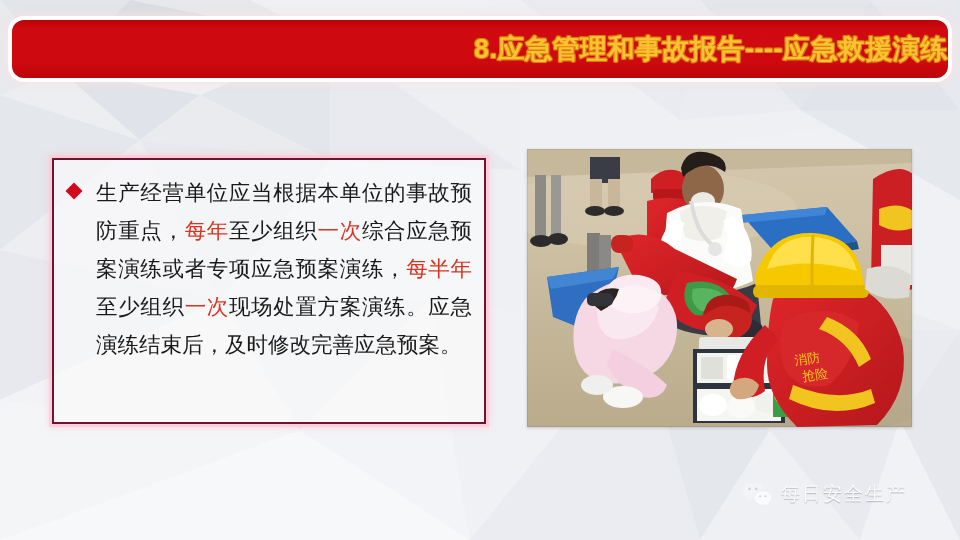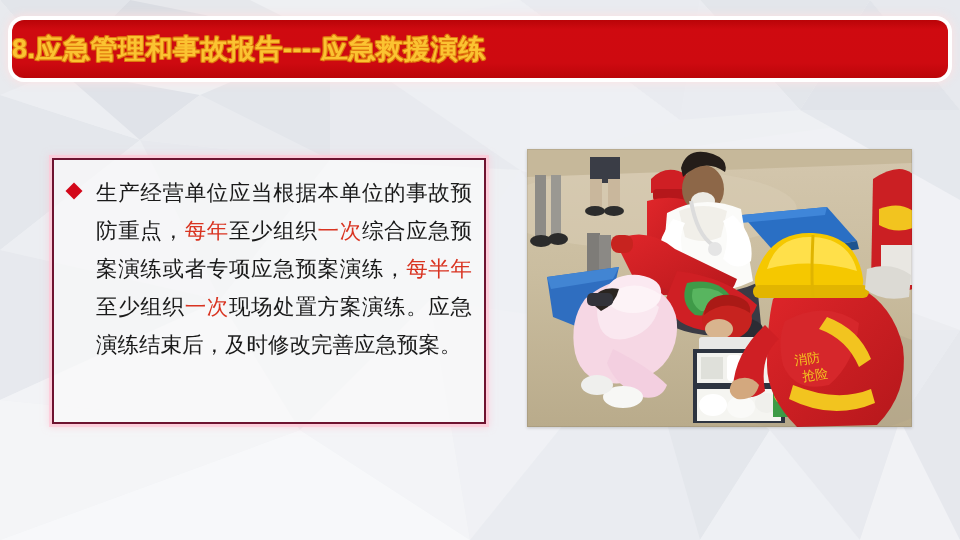--- a/index.html
+++ b/index.html
@@ -14,21 +14,21 @@
   }
   
   #bg-poly{position:absolute;inset:0;width:960px;height:540px;display:block;}
 
   
   #title-bar{
     position:absolute;left:12px;top:20px;width:936px;height:58px;
     border-radius:12px;
     background:linear-gradient(180deg,#b90408 0%,#cf0a10 16%,#ce0a10 74%,#bb0509 100%);
     box-shadow:0 0 0 4px #ffffff, 0 0 9px 5px rgba(255,225,225,.85);
-    display:flex;align-items:center;justify-content:flex-start;
+    display:flex;align-items:center;justify-content:flex-end;
   }
   #title-text{
     font-size:27px;font-weight:bold;letter-spacing:.5px;
     color:#fbc331;
     text-shadow:
       -1px 0 #e07b10, 1px 0 #e07b10, 0 -1px #e07b10, 0 1px #e07b10,
       1px 1px #d86a0c, -1px 1px #d86a0c, 1px -1px #d86a0c, -1px -1px #d86a0c;
     white-space:nowrap;
   }
 
@@ -255,14 +255,25 @@
 
       <path d="M346 30 q30 -20 44 0 l0 108 q-24 12 -46 -4 Z" fill="#cb1f23"></path>
       <path d="M352 60 q20 -8 34 2 l2 16 q-18 8 -36 -2 Z" fill="#f2c41f"></path>
       <rect x="354" y="96" width="32" height="40" fill="#e9e7e2"></rect>
       <path d="M340 120 q24 -8 44 6 l-2 22 q-26 6 -44 -8 Z" fill="#dcdad4"></path>
 
       <rect x="0" y="0" width="385" height="278" fill="none" stroke="rgba(0,0,0,.07)" stroke-width="2"></rect>
     </svg>
   </div>
 
+  <div id="watermark">
+    <svg id="wechat-icon" viewBox="0 0 34 28">
+      <path d="M12.5 1.4C6.2 1.4 1.2 5.5 1.2 10.5c0 2.9 1.7 5.5 4.3 7.2l-1.1 3.4 3.9-2c1.3.4 2.7.6 4.2.6h.8c-.3-.8-.4-1.6-.4-2.4 0-5 4.9-9 11-9 .4 0 .8 0 1.2.1-.9-4-5.6-7-11.2-7z" fill="#f4f5f7"></path>
+      <circle cx="8.6" cy="8.2" r="1.5" fill="#cfd2d8"></circle>
+      <circle cx="16.1" cy="8.2" r="1.5" fill="#cfd2d8"></circle>
+      <path d="M33 18.4c0-4.1-4.2-7.5-9.3-7.5s-9.3 3.4-9.3 7.5 4.2 7.5 9.3 7.5c1.1 0 2.2-.2 3.2-.5l3.2 1.7-.9-2.8c2.3-1.4 3.8-3.5 3.8-5.9z" fill="#fbfcfd"></path>
+      <circle cx="20.6" cy="16.5" r="1.2" fill="#cfd2d8"></circle>
+      <circle cx="26.6" cy="16.5" r="1.2" fill="#cfd2d8"></circle>
+    </svg>
+    <span id="watermark-text">每日安全生产</span>
+  </div>
 
 </div>
 
 </body></html>

